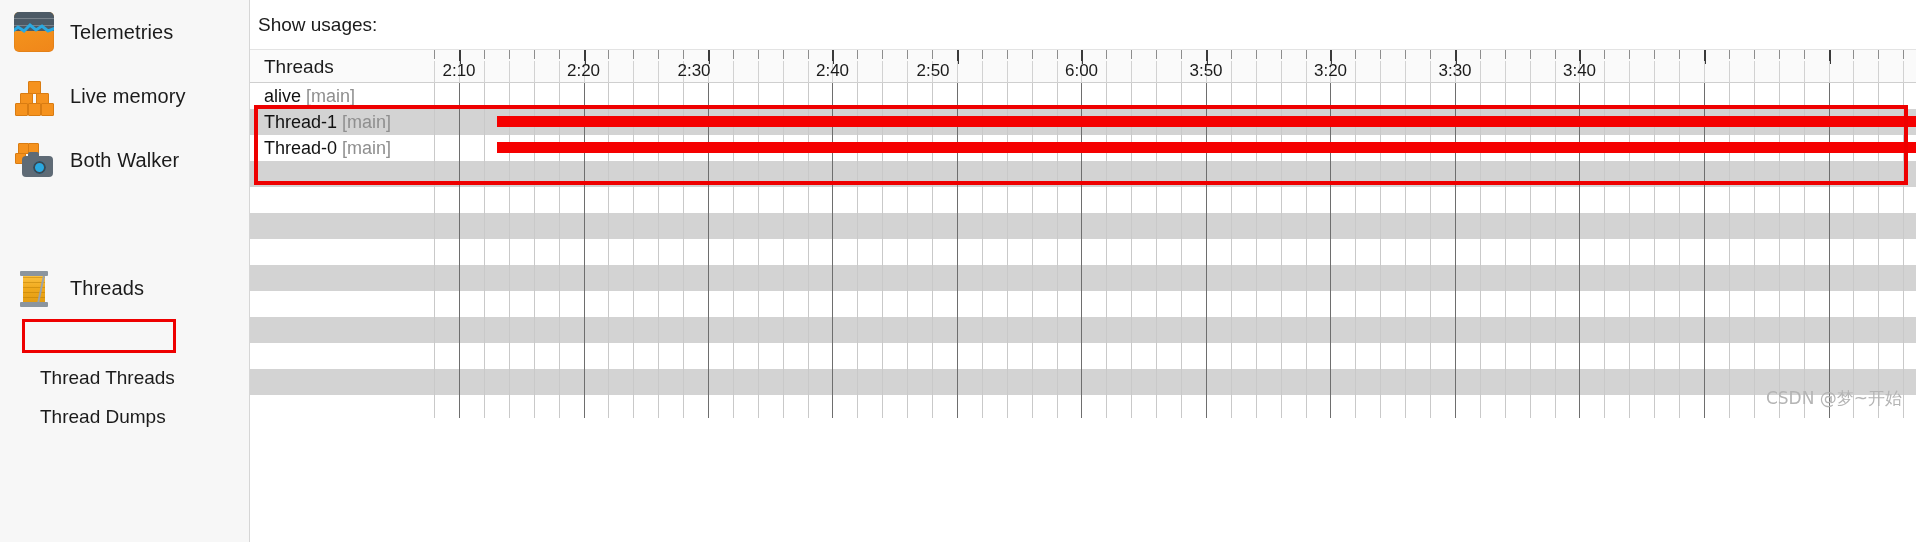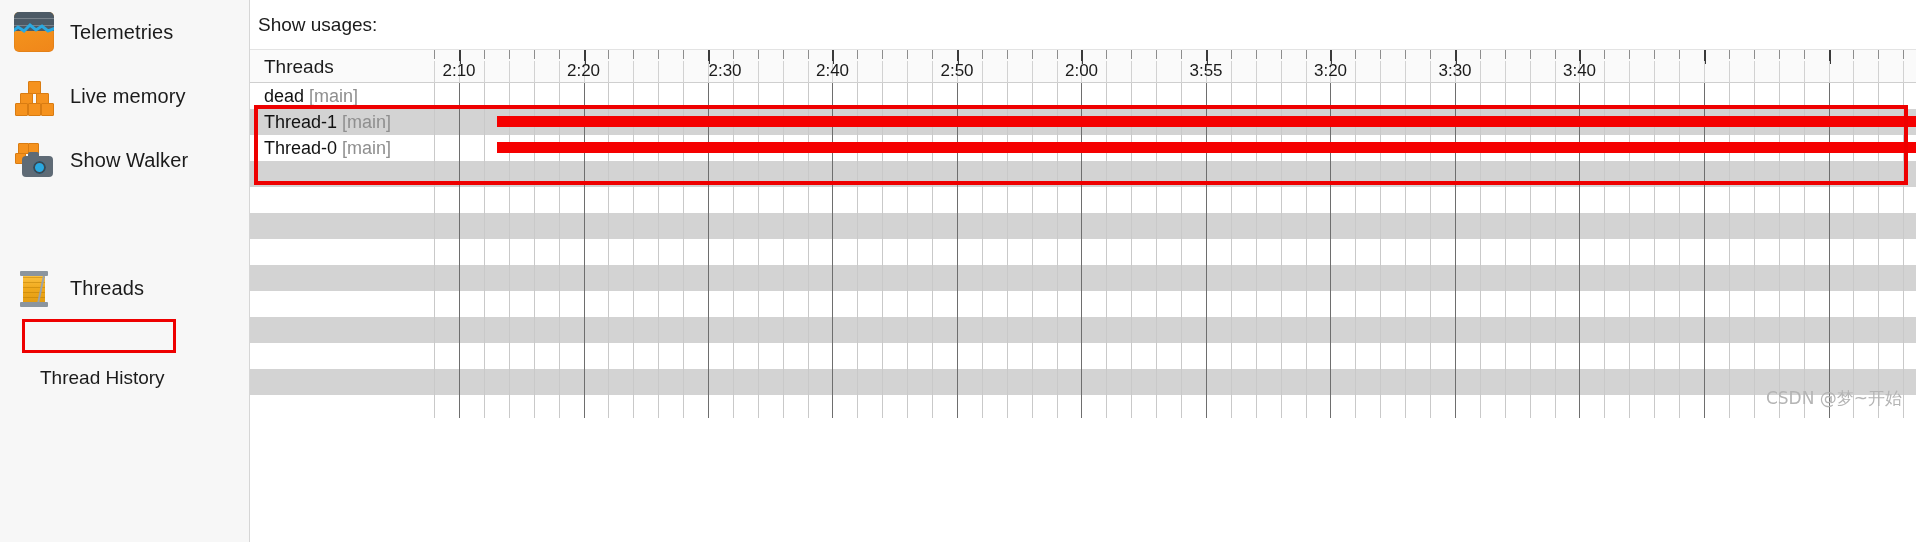--- a/index.html
+++ b/index.html
@@ -360,41 +360,44 @@
     </div>
 
     <div class="nav-item" style="top:128px;">
       <span class="nav-icon ic-heap">
         <span class="cube h1"></span>
           <span class="cube h2"></span>
           <span class="cube h3"></span>
         <span class="cam"></span>
           <span class="lens"></span>
       </span>
-      <span class="nav-label">Show Walker</span>
+      <span class="nav-label">Both Walker</span>
     </div>
 
 
     <div class="nav-item" style="top:256px;">
       <span class="nav-icon ic-threads">
         <span class="spool"></span>
         <span class="wind" style="top:9px;"></span>
         <span class="wind" style="top:14px;"></span>
         <span class="wind" style="top:19px;"></span>
         <span class="wind" style="top:24px;"></span>
         <span class="wind" style="top:29px;"></span>
         <span class="needle"></span>
         <span class="cap top"></span>
         <span class="cap bot"></span>
       </span>
       <span class="nav-label">Threads</span>
     </div>
 
     <div class="sub-item" style="top:358px;">
-      <span>Thread History</span>
+      <span>Thread Threads</span>
+    </div>
+    <div class="sub-item" style="top:397px;">
+      <span>Thread Dumps</span>
     </div>
 
     <div class="redbox-nav"></div>
   </div>
 
   <div id="main">
 
     <div id="toolbar">
       <span class="tb-label">Show usages:</span>
 
@@ -521,25 +524,25 @@
             <div class="tick major" style="left: 1419px;"></div>
             <div class="tick grid" style="left: 1419px;"></div>
             <div class="tick minor" style="left: 1443px;"></div>
             <div class="tick grid" style="left: 1443px;"></div>
             <div class="tick minor" style="left: 1468px;"></div>
             <div class="tick grid" style="left: 1468px;"></div>
             <div class="tick minor" style="left: 1493px;"></div>
             <div class="tick grid" style="left: 1493px;"></div>
             <div class="tlabel" style="left: 49px;">2:10</div>
             <div class="tlabel" style="left: 173.5px;">2:20</div>
-            <div class="tlabel" style="left: 315px;">2:30</div>
+            <div class="tlabel" style="left: 284px;">2:30</div>
             <div class="tlabel" style="left: 422.5px;">2:40</div>
-            <div class="tlabel" style="left: 547px; text-align: center;">2:50</div>
-            <div class="tlabel" style="left: 671.5px;">2:00</div>
-            <div class="tlabel" style="left: 796px;">3:55</div>
+            <div class="tlabel" style="left: 523px; text-align: center;">2:50</div>
+            <div class="tlabel" style="left: 671.5px;">6:00</div>
+            <div class="tlabel" style="left: 796px;">3:50</div>
             <div class="tlabel" style="left: 920.5px;">3:20</div>
             <div class="tlabel" style="left: 1045px;">3:30</div>
             <div class="tlabel" style="left: 1169.5px;">3:40</div>
           </div>
       </div>
 
       <div id="rows">
           <div class="trow odd" style="top: 0px; background: rgb(255, 255, 255);">
             <div class="vlines">
               <div class="vl" style="left: -1px;"></div>
@@ -598,21 +601,21 @@
               <div class="vl" style="left: 1319px;"></div>
               <div class="vl" style="left: 1344px;"></div>
               <div class="vl" style="left: 1369px;"></div>
               <div class="vl" style="left: 1394px;"></div>
               <div class="vl major" style="left: 1419px;"></div>
               <div class="vl" style="left: 1443px;"></div>
               <div class="vl" style="left: 1468px;"></div>
               <div class="vl" style="left: 1493px;"></div>
             </div>
             <div class="namecell" style="background: rgb(255, 255, 255);"></div>
-            <div class="tname"><span>dead</span><span class="grp"> [main]</span></div>
+            <div class="tname"><span>alive</span><span class="grp"> [main]</span></div>
           </div>
           <div class="trow even" style="top: 26px; background: rgb(211, 211, 211);">
             <div class="vlines">
               <div class="vl" style="left: -1px;"></div>
               <div class="vl" style="left: 24px;"></div>
               <div class="vl major" style="left: 49px;"></div>
               <div class="vl" style="left: 74px;"></div>
               <div class="vl" style="left: 99px;"></div>
               <div class="vl" style="left: 124px;"></div>
               <div class="vl" style="left: 149px;"></div>

